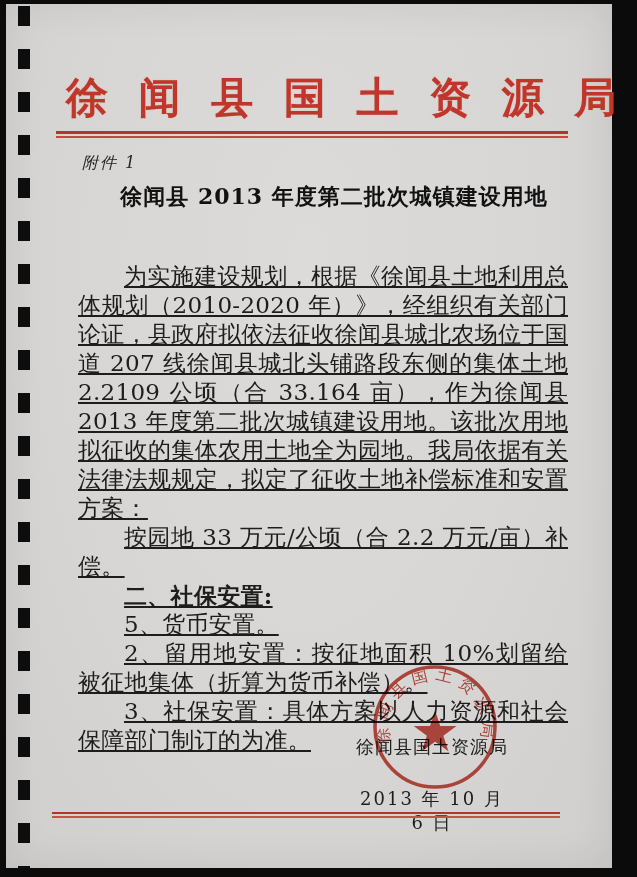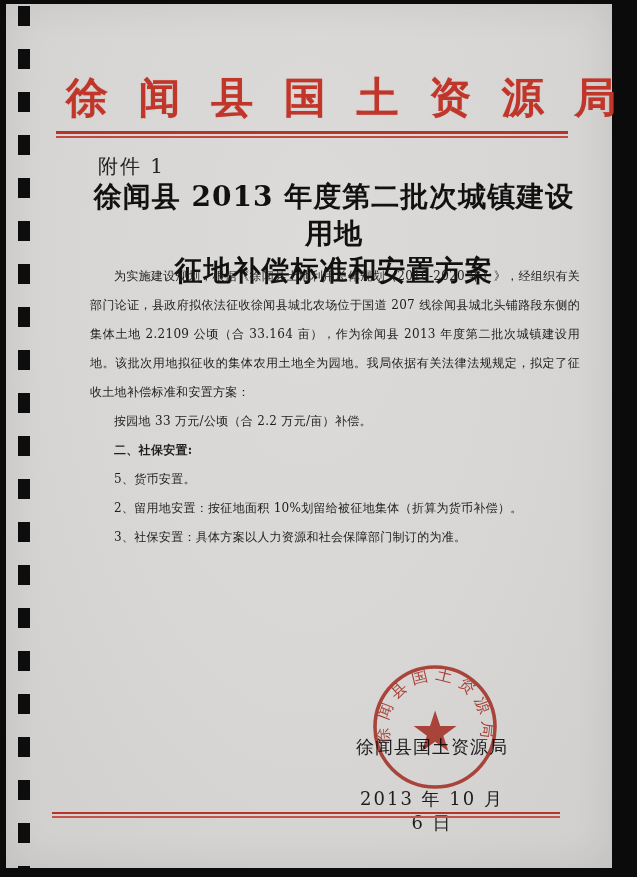--- a/index.html
+++ b/index.html
@@ -22,29 +22,29 @@
     text-align:left;
     font-size:42px;font-weight:bold;color:#c0362a;
     letter-spacing:6px;word-spacing:4px;white-space:nowrap;
     text-shadow:0 0 1px rgba(192,54,42,.4);
   }
   .head-rule{
     position:absolute;left:50px;top:127px;width:512px;height:2px;
     border-top:3px solid #b5352b;border-bottom:2px solid #c04a40;
   }
   .attachment{
-    position:absolute;left:92px;top:149px;
-    font-size:20px;color:#242424;letter-spacing:2px;
+    position:absolute;left:76px;top:149px;
+    font-size:16px;color:#242424;letter-spacing:2px;font-style:italic;
   }
   .titles{position:absolute;left:84px;top:174px;width:488px;text-align:center;color:#111;}
-  .titles .t{font-size:28px;font-weight:bold;line-height:37px;letter-spacing:1px;}
+  .titles .t{font-size:22px;font-weight:bold;line-height:37px;letter-spacing:1px;}
   .bodytext{
-    position:absolute;left:84px;top:258px;width:490px;
-    font-size:12px;line-height:29px;color:#1d1d1d;
-    text-align:justify;letter-spacing:0.3px;
+    position:absolute;left:72px;top:258px;width:490px;
+    font-size:23px;line-height:29px;color:#1d1d1d;
+    text-align:justify;letter-spacing:0.3px;text-decoration:underline;
   }
   .bodytext p{margin:0;text-indent:2em;}
   .bodytext p.b{font-weight:bold;}
   .signature{
     position:absolute;left:346px;top:731px;width:160px;
     text-align:center;color:#1d1d1d;font-size:18px;letter-spacing:1px;
   }
   .signature .date{margin-top:28px;letter-spacing:2px;}
   .seal{
     position:absolute;left:363px;top:657px;width:132px;height:132px;
@@ -63,21 +63,20 @@
   <div class="holes"></div>
 
   <div class="letterhead">徐 闻 县 国 土 资 源 局</div>
 
   <div class="head-rule"></div>
 
   <div class="attachment">附件 1</div>
 
   <div class="titles">
     <div class="t">徐闻县 2013 年度第二批次城镇建设用地</div>
-    <div class="t">征地补偿标准和安置方案</div>
   </div>
 
   <div class="bodytext">
     <p>为实施建设规划，根据《徐闻县土地利用总体规划（2010-2020 年）》，经组织有关部门论证，县政府拟依法征收徐闻县城北农场位于国道 207 线徐闻县城北头铺路段东侧的集体土地 2.2109 公顷（合 33.164 亩），作为徐闻县 2013 年度第二批次城镇建设用地。该批次用地拟征收的集体农用土地全为园地。我局依据有关法律法规规定，拟定了征收土地补偿标准和安置方案：</p>
     <p>按园地 33 万元/公顷（合 2.2 万元/亩）补偿。</p>
     <p class="b">二、社保安置:</p>
     <p>5、货币安置。</p>
     <p>2、留用地安置：按征地面积 10%划留给被征地集体（折算为货币补偿）。</p>
     <p>3、社保安置：具体方案以人力资源和社会保障部门制订的为准。</p>
   </div>

